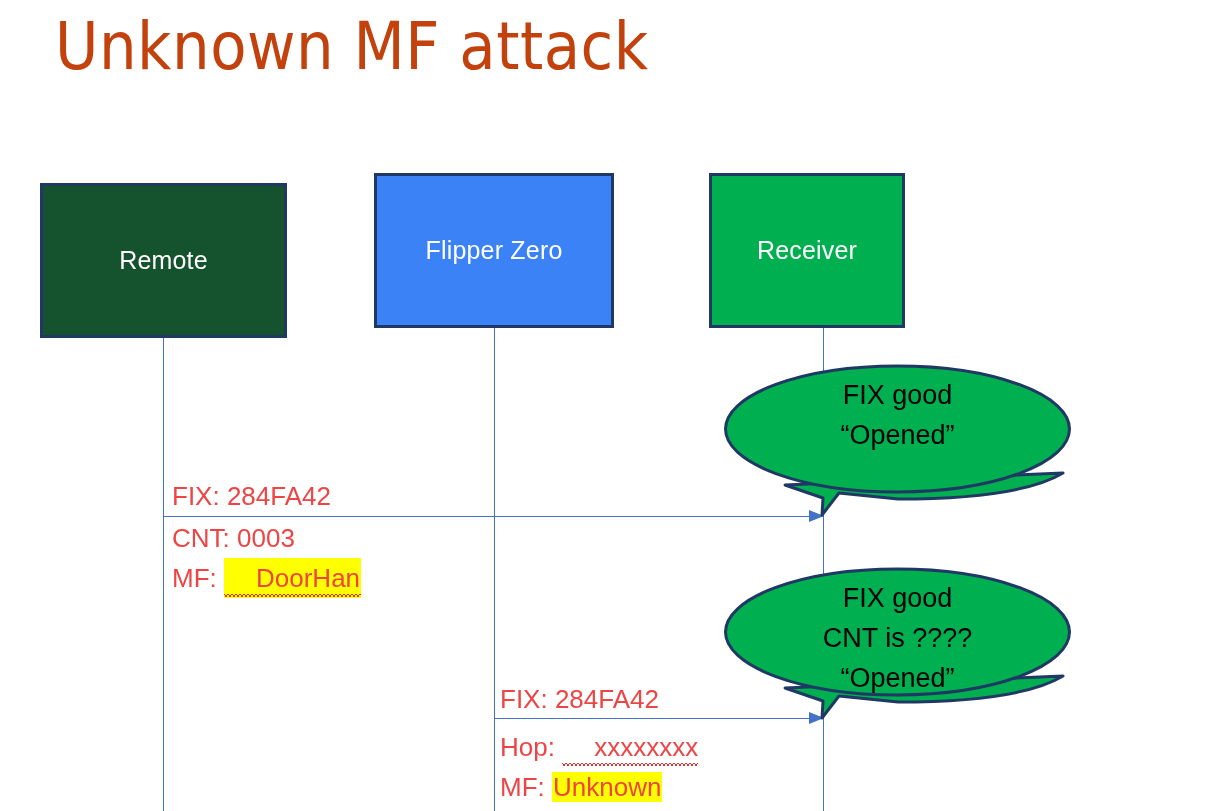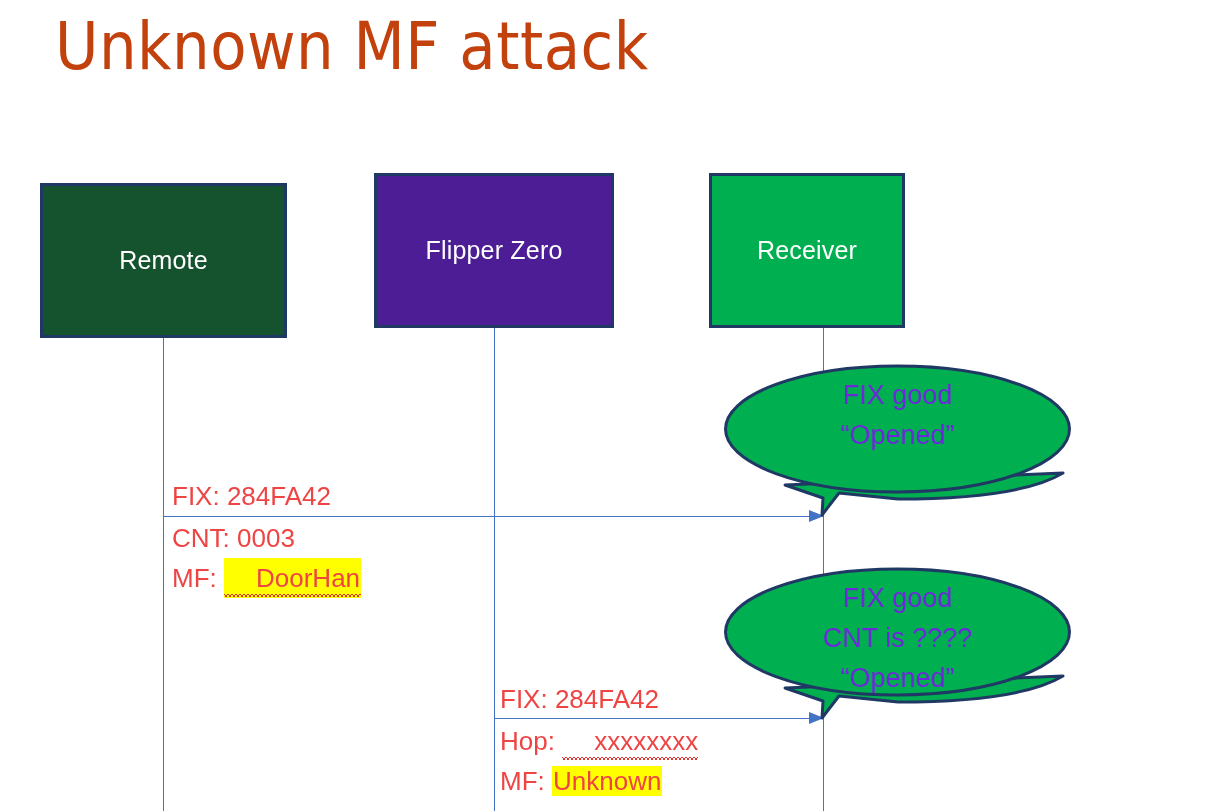--- a/index.html
+++ b/index.html
@@ -53,21 +53,21 @@
     border: 3px solid #1F3864;
     display: flex;
     align-items: center;
     justify-content: center;
     color: #ffffff;
     font-size: 25px;
     font-weight: 400;
     letter-spacing: 0.2px;
   }
   .actor-remote  { left: 40px;  top: 183px; width: 247px; height: 155px; background: #14532d; }
-  .actor-flipper { left: 374px; top: 173px; width: 240px; height: 155px; background: #4c1d95; }
+  .actor-flipper { left: 374px; top: 173px; width: 240px; height: 155px; background: #3b82f6; }
   .actor-receiver{ left: 709px; top: 173px; width: 196px; height: 155px; background: #00B050; }
 
   
   .msg-arrow {
     position: absolute;
     height: 1px;
     background: #4472C4;
   }
   .msg-arrow::after {
     content: "";
@@ -122,21 +122,21 @@
     left: 0;
     top: 0;
     overflow: visible;
   }
   .bubble-text {
     position: absolute;
     left: 0;
     top: 0;
     width: 349px;
     text-align: center;
-    color: #6d28d9;
+    color: #000000;
     font-size: 27px;
     line-height: 40px;
     padding-top: 12px;
     box-sizing: border-box;
     pointer-events: none;
   }
   .bubble-text .line { display: block; }
 </style>
 </head>
 <body>
@@ -168,21 +168,21 @@
       <span>0003</span></span>
     <span class="line"><span>MF:</span>
       <span class="hl squiggle">DoorHan</span></span>
   </div>
 
   <div class="msg-arrow" style="left:494px; top:718px; width:329px;"></div>
 
   <div class="msg-label" style="left:500px; top:679px;">
     <span class="line"><span>FIX:</span>
       <span>284FA42</span></span>
-    <span class="line" style="margin-top:2px;"><span>Hop:</span>
+    <span class="line" style="margin-top:8px;"><span>Hop:</span>
       <span class="squiggle">xxxxxxxx</span></span>
     <span class="line"><span>MF:</span>
       <span class="hl">Unknown</span></span>
   </div>
 
   <div class="bubble-wrap" style="left:723px; top:363px; width:349px; height:155px;">
     <svg class="bubble-svg" width="349" height="158" viewBox="0 0 349 158">
       <path d="M 62 122 L 100 135 L 99 152 L 116 130 L 175 136
                C 250 136 310 128 340 110 Z" fill="#00B050" stroke="#1F3864" stroke-width="3" stroke-linejoin="round"></path>
       <ellipse cx="174.5" cy="66" rx="172" ry="63" fill="#00B050" stroke="#1F3864" stroke-width="3"></ellipse>

